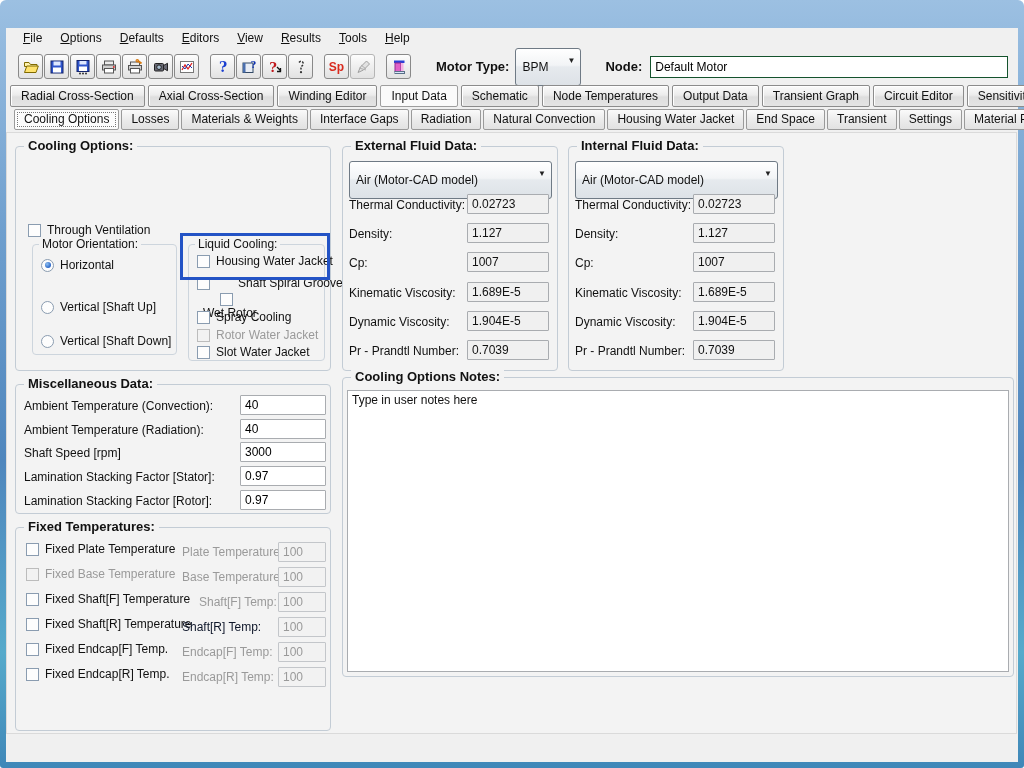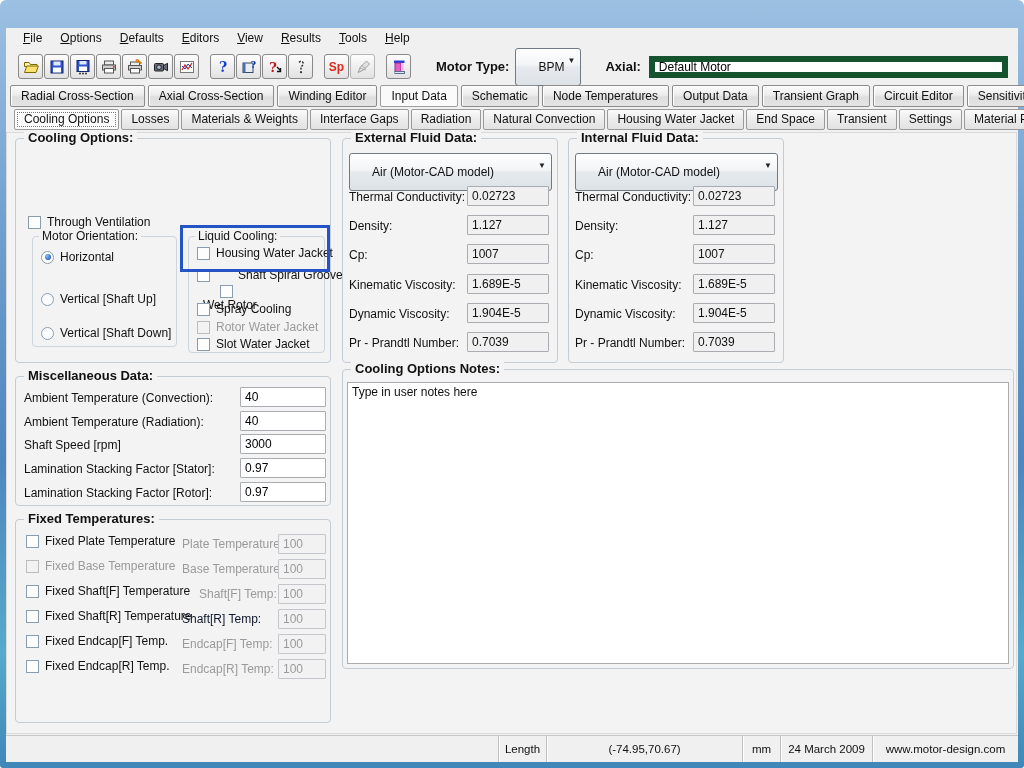--- a/index.html
+++ b/index.html
@@ -35,40 +35,40 @@
   .mi { display:inline-block; padding:2px 9px; font-size:12px; color:#111; }
   .mi::first-letter { text-decoration:underline; }
 
   .toolbar { position:absolute; left:0; top:20px; width:100%; height:37px; display:flex; align-items:center; padding-left:12px; background:#f0f0f0; }
   .tbtn { width:25px; height:25px; border:1px solid #898989; border-radius:3px; margin-right:1px;
     background:linear-gradient(#fdfdfd,#efefef 50%,#e2e2e2); display:flex; align-items:center; justify-content:center; }
   .tbtn.disabled { border-color:#b5b5b5; }
   .tgap { width:10px; }
   .sp-text { color:#d92b1f; font-weight:bold; font-size:12px; }
   .tool-label { font-weight:bold; font-size:13px; margin:0 6px 0 8px; white-space:nowrap;padding-left:16px; }
-  .ddl { position:relative; height:38px; border:1px solid #6f7a85; border-radius:3px; padding:0 16px 0 22px;
+  .ddl { position:relative; height:38px; border:1px solid #6f7a85; border-radius:3px; padding:0 16px 0 6px;
     background:linear-gradient(#ffffff,#f2f4f6 45%,#e6eaee 50%,#dde2e7); display:flex; align-items:center; font-size:12px; }
   .ddl .arr { position:absolute; right:5px; top:7px; font-size:8px; color:#222; }
   .ddl-motor { width:66px; }
-  .title-input { flex:1; height:22px; margin:0 10px 0 2px; border:6px solid #14532d; background:#fff; font-size:12px; padding:0 4px; font-family:inherit; }
+  .title-input { flex:1; height:22px; margin:0 10px 0 2px; border:1px solid #14532d; background:#fff; font-size:12px; padding:0 4px; font-family:inherit; }
 
   
   .tabs1 { position:absolute; left:4px; top:57px; height:23px; display:flex; gap:3px; }
   .tb { height:22px; line-height:20px; padding:0 10px; font-size:12px; border:1px solid #8c8c8c; border-radius:2px;
     background:linear-gradient(#fbfbfb,#ececec 45%,#dedede 55%,#e4e4e4); box-shadow:inset 1px 1px 0 #fff; white-space:nowrap; }
   .tb.active { background:#fafafa; box-shadow:none; border-color:#9e9e9e; }
   .tabs2 { position:absolute; left:8px; top:81px; height:22px; display:flex; gap:2px; }
   .sb { height:21px; line-height:19px; padding:0 9px; font-size:12px; border:1px solid #9a9a9a; border-radius:2px;
     background:linear-gradient(#fafafa,#ececec 50%,#e2e2e2); white-space:nowrap; }
   .sb.active { background:#fcfcfc; outline:1px dotted #777; outline-offset:-4px; }
 
   
   .content { position:absolute; left:0; top:104px; width:1011px; height:602px; background:#f3f3f3; border:1px solid #dadada; }
 
-  .grp { position:absolute; border:1px solid #c3ccd5; border-radius:4px; }
+  .grp { position:absolute; border:1px solid #c3ccd5; border-radius:4px;margin-top:8px; }
   .glabel { position:absolute; top:-9px; left:8px; background:#f3f3f3; padding:0 4px; font-weight:bold; font-size:13px; white-space:nowrap; }
   .grp-in { position:absolute; border:1px solid #cdd5dd; border-radius:4px; }
   .glabel-in { position:absolute; top:-8px; left:6px; background:#f3f3f3; padding:0 3px; font-size:12px; white-space:nowrap; }
 
   .ctl-row { position:absolute; display:flex; align-items:center; white-space:nowrap; }
   .radio { width:13px; height:13px; border:1px solid #8a9cb0; border-radius:50%; background:#fdfdfd; position:relative; flex:0 0 13px; }
   .radio.checked::after { content:""; position:absolute; left:2.5px; top:2.5px; width:6px; height:6px; border-radius:50%;
     background:radial-gradient(circle at 35% 35%, #8fc0f0, #2a66c8 70%); }
   .check { width:13px; height:13px; border:1px solid #8a9cb0; background:#fdfdfd; position:relative; flex:0 0 13px;
     font-size:12px; line-height:11px; text-align:center; color:#2a66c8; font-weight:bold; }
@@ -216,21 +216,21 @@
           <rect x="4" y="4" width="6" height="8.5" fill="#e060c8" stroke="#902a90"></rect>
           <rect x="10" y="4" width="2.5" height="8.5" fill="#f4b2e4"></rect>
           <rect x="4" y="12.5" width="9.5" height="2" fill="#d8e6fa" stroke="#5a7088"></rect>
           </svg>
       </div>
       <span class="tool-label">Motor Type:</span>
       <div class="ddl ddl-motor">
         <span>BPM</span>
         <span class="arr">▼</span>
       </div>
-      <span class="tool-label">Axial:</span>
+      <span class="tool-label">Node:</span>
       <input class="title-input" value="Default Motor" style="">
     </div>
 
     <div class="tabs1">
       <div class="tb">Radial Cross-Section</div>
       <div class="tb">Axial Cross-Section</div>
       <div class="tb">Winding Editor</div>
       <div class="tb active">Input Data</div>
       <div class="tb">Schematic</div>
       <div class="tb">Node Temperatures</div>
@@ -447,23 +447,15 @@
         <div class="ctl-row" style="left:10px; top:139px;">
           <span class="check"></span>
           <span class="ctl-label">Fixed Endcap[R] Temp.</span>
         </div>
         <span class="flabel" style="left:166px; top:142px; color:#9a9a9a;">Endcap[R] Temp:</span>
         <input class="fld dis" style="left: 262px; top: 139px; width: 48px;" value="100">
       </div>
 
     </div>
 
-    <div class="status">
-      <div class="sspacer scell" style="border-left:none; box-shadow:none;"></div>
-      <div class="scell" style="width:48px;">Length</div>
-      <div class="scell" style="width:196px;">(-74.95,70.67)</div>
-      <div class="scell" style="width:38px;">mm</div>
-      <div class="scell" style="width:92px;">24 March 2009</div>
-      <div class="scell" style="width:146px;">www.motor-design.com</div>
-    </div>
 
   </div>
 </div>
 
 </body></html>

